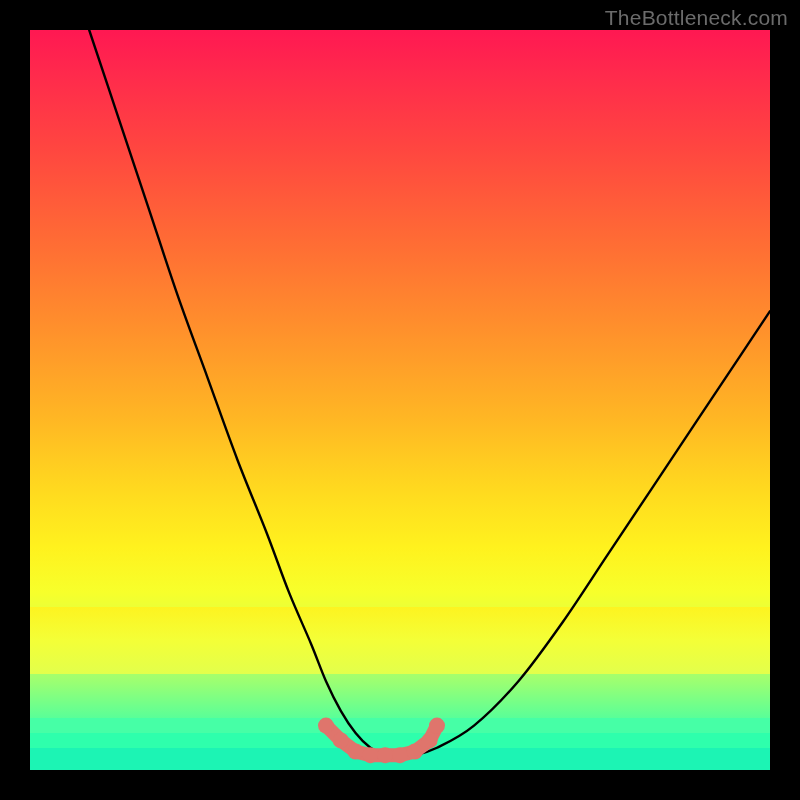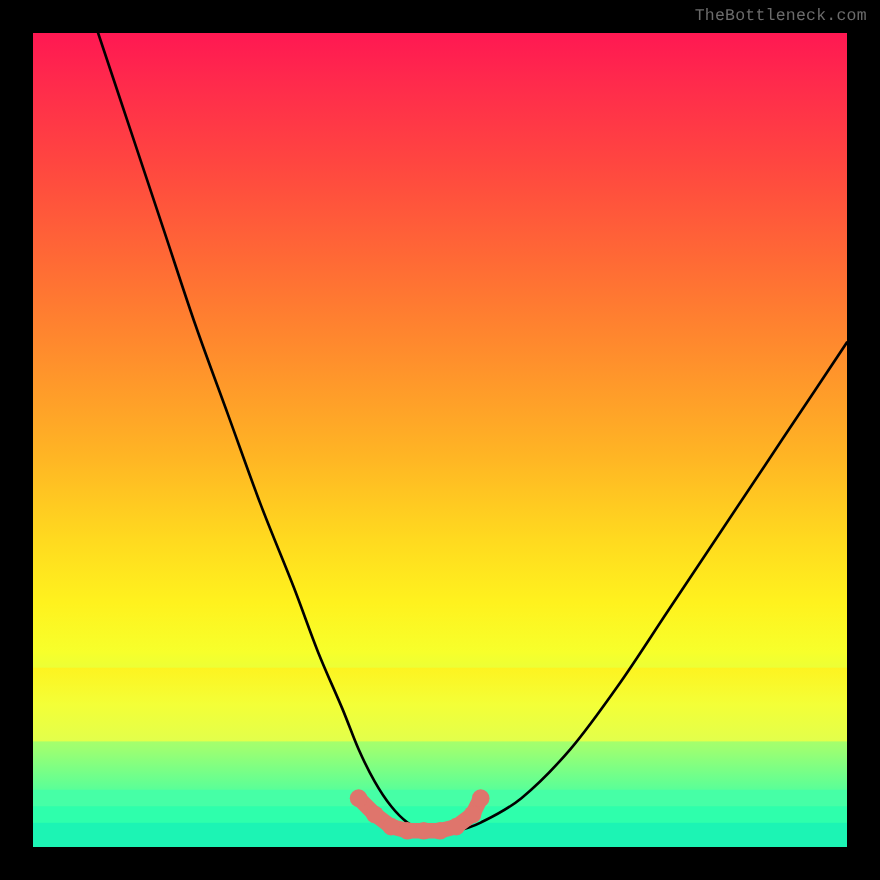--- a/index.html
+++ b/index.html
@@ -62,24 +62,23 @@
     inset: 0;
     width: 100%;
     height: 100%;
   }
 
   .watermark {
     position: absolute;
     top: 6px;
     right: 12px;
     color: #6b6b6b;
-    font-size: 15px;
+    font-size: 21px;
     letter-spacing: 0.2px;
     user-select: none;
-    font-family: Liberation Mono, monospace;
   }
 </style>
 </head>
 <body>
 
 <div class="stage">
 
   <div class="watermark">TheBottleneck.com</div>
 
   <div class="plot-area">

